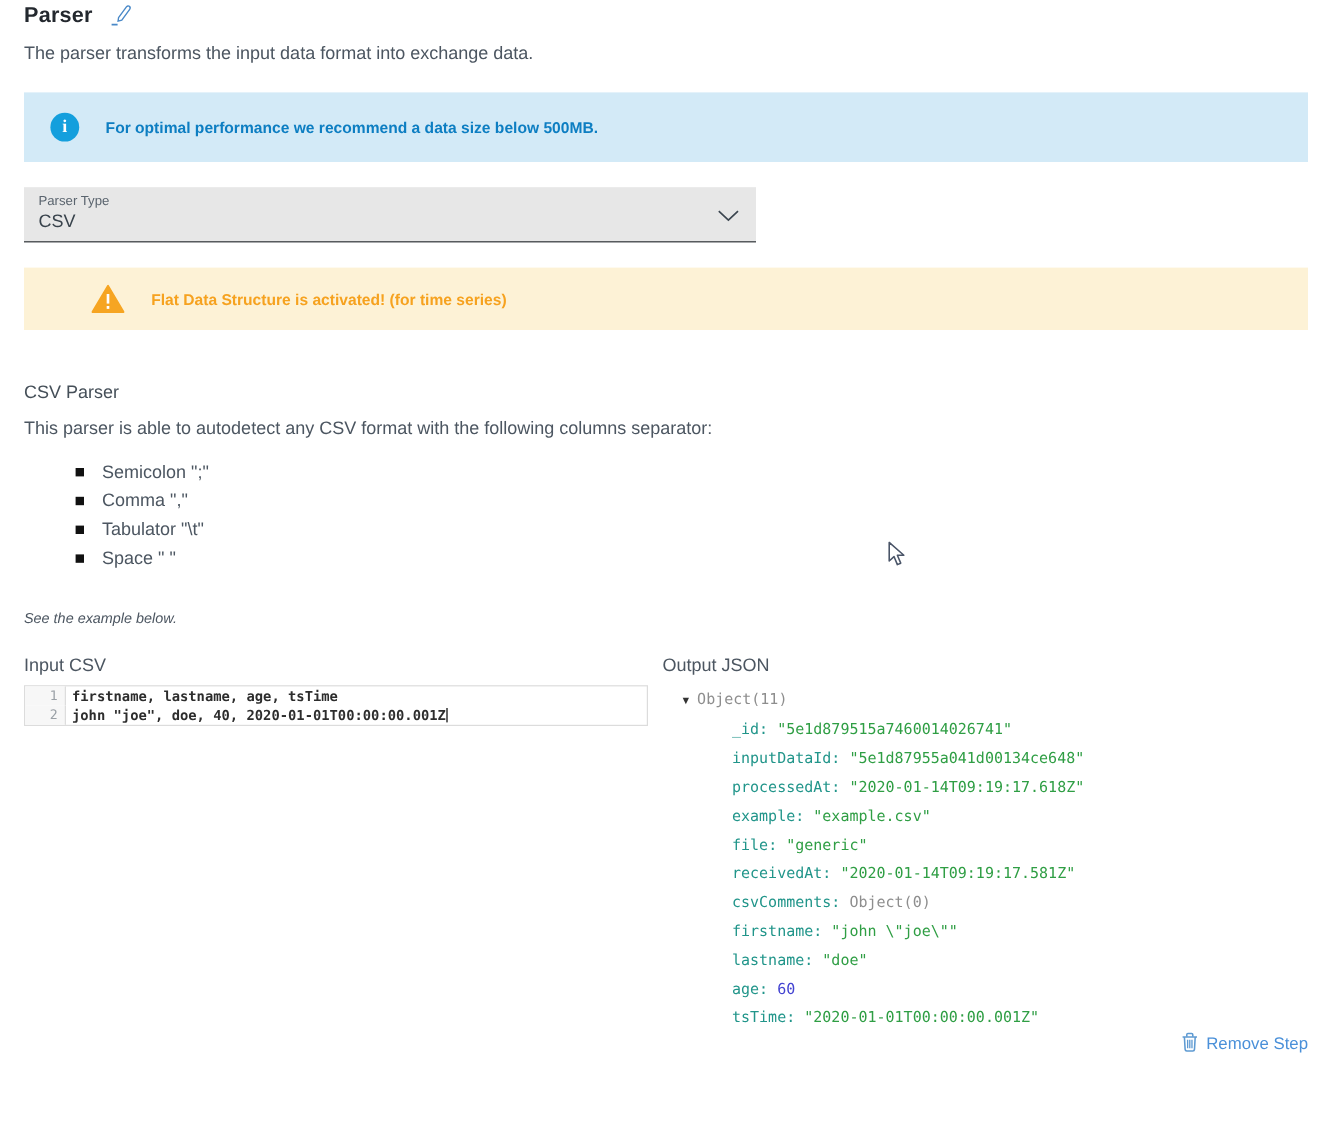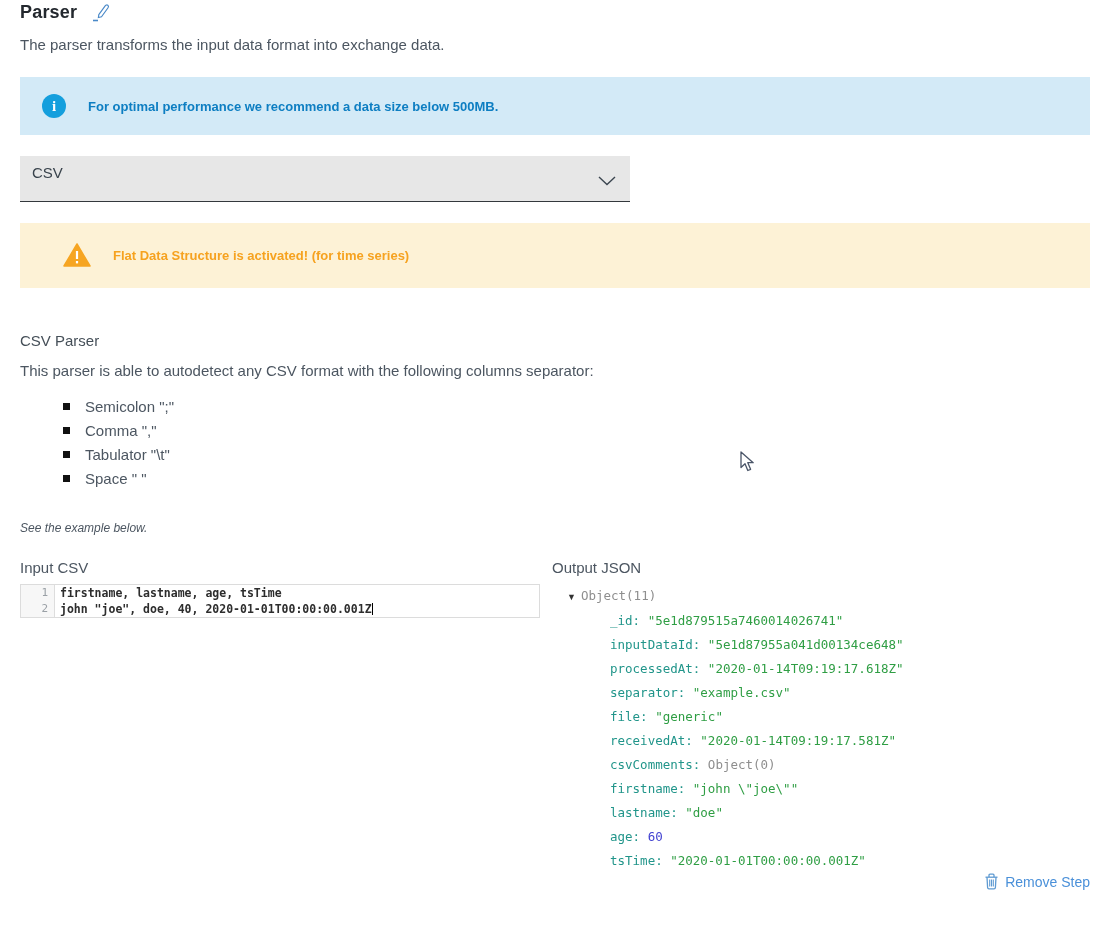--- a/index.html
+++ b/index.html
@@ -18,21 +18,21 @@
   .info-circle { width: 24px; height: 24px; border-radius: 50%; background: #149fdd; color: #ffffff; font-weight: 700; font-size: 15px; display: flex; align-items: center; justify-content: center; flex: 0 0 auto; font-family: "Liberation Serif", serif; }
   .info-text { font-size: 13px; font-weight: 700; color: #0d7ec2; }
 
   
   .select-field { margin-top: 21px; width: 610px; height: 46px; background: #e7e7e7; border-bottom: 1px solid #33383c; position: relative; padding: 6px 12px 0 12px; cursor: pointer; }
   .select-label { font-size: 11px; color: #5a646e; display: block; }
   .select-value { font-size: 15px; color: #39434c; display: block; margin-top: 2px; }
   .select-chevron { position: absolute; right: 14px; top: 16px; }
 
   
-  .warn-banner { margin-top: 21px; height: 65px; background: #fdf2d6; display: flex; align-items: center; padding-left: 43px; gap: 22px; }
+  .warn-banner { margin-top: 21px; height: 52px; background: #fdf2d6; display: flex; align-items: center; padding-left: 56px; gap: 22px; }
   .warn-text { font-size: 13px; font-weight: 700; color: #f6a21f; }
 
   
   .csv-heading { margin-top: 44px; font-size: 15px; color: #454f58; }
   .csv-desc { margin-top: 13px; font-size: 15px; color: #4c5661; }
   ul.separators { margin-top: 16px; list-style: none; padding-left: 65px; }
   ul.separators li { font-size: 15px; color: #4c5661; line-height: 24px; position: relative; }
   ul.separators li::before { content: ""; position: absolute; left: -22px; top: 8px; width: 7px; height: 7px; background: #111111; }
   .example-hint { margin-top: 30px; font-size: 12px; color: #4c5661; font-style: italic; }
 
@@ -83,20 +83,21 @@
   </div>
 
   <p class="subtitle">The parser transforms the input data format into exchange data.</p>
 
   <div class="info-banner">
     <span class="info-circle">i</span>
     <span class="info-text">For optimal performance we recommend a data size below 500MB.</span>
   </div>
 
   <div class="select-field">
+    <span class="select-label">Parser Type</span>
     <span class="select-value">CSV</span>
     <span class="select-chevron">
       <svg width="18" height="10" viewBox="0 0 18 10" fill="none">
         <polyline points="1,1 9,8.5 17,1" stroke="#3c4650" stroke-width="1.4" fill="none"></polyline>
       </svg>
     </span>
   </div>
 
   <div class="warn-banner">
     <span style="display:inline-flex;flex:0 0 auto;">
@@ -140,21 +141,21 @@
     <div class="col-right">
       <div class="col-label">Output JSON</div>
       <div class="json-tree">
         <div class="json-root">
           <span class="tri">▼</span><span>Object(11)</span>
         </div>
         <div id="json-rows">
             <div class="json-row"><span class="json-key">_id</span><span class="json-colon">: </span><span class="json-value t-string">"5e1d879515a7460014026741"</span></div>
             <div class="json-row"><span class="json-key">inputDataId</span><span class="json-colon">: </span><span class="json-value t-string">"5e1d87955a041d00134ce648"</span></div>
             <div class="json-row"><span class="json-key">processedAt</span><span class="json-colon">: </span><span class="json-value t-string">"2020-01-14T09:19:17.618Z"</span></div>
-            <div class="json-row"><span class="json-key">separator</span><span class="json-colon">: </span><span class="json-value t-string">"example.csv"</span></div>
+            <div class="json-row"><span class="json-key">example</span><span class="json-colon">: </span><span class="json-value t-string">"example.csv"</span></div>
             <div class="json-row"><span class="json-key">file</span><span class="json-colon">: </span><span class="json-value t-string">"generic"</span></div>
             <div class="json-row"><span class="json-key">receivedAt</span><span class="json-colon">: </span><span class="json-value t-string">"2020-01-14T09:19:17.581Z"</span></div>
             <div class="json-row"><span class="json-key">csvComments</span><span class="json-colon">: </span><span class="json-value t-object">Object(0)</span></div>
             <div class="json-row"><span class="json-key">firstname</span><span class="json-colon">: </span><span class="json-value t-string">"john \"joe\""</span></div>
             <div class="json-row"><span class="json-key">lastname</span><span class="json-colon">: </span><span class="json-value t-string">"doe"</span></div>
             <div class="json-row"><span class="json-key">age</span><span class="json-colon">: </span><span class="json-value t-number">60</span></div>
             <div class="json-row"><span class="json-key">tsTime</span><span class="json-colon">: </span><span class="json-value t-string">"2020-01-01T00:00:00.001Z"</span></div>
           </div>
       </div>
       <div class="remove-row">

